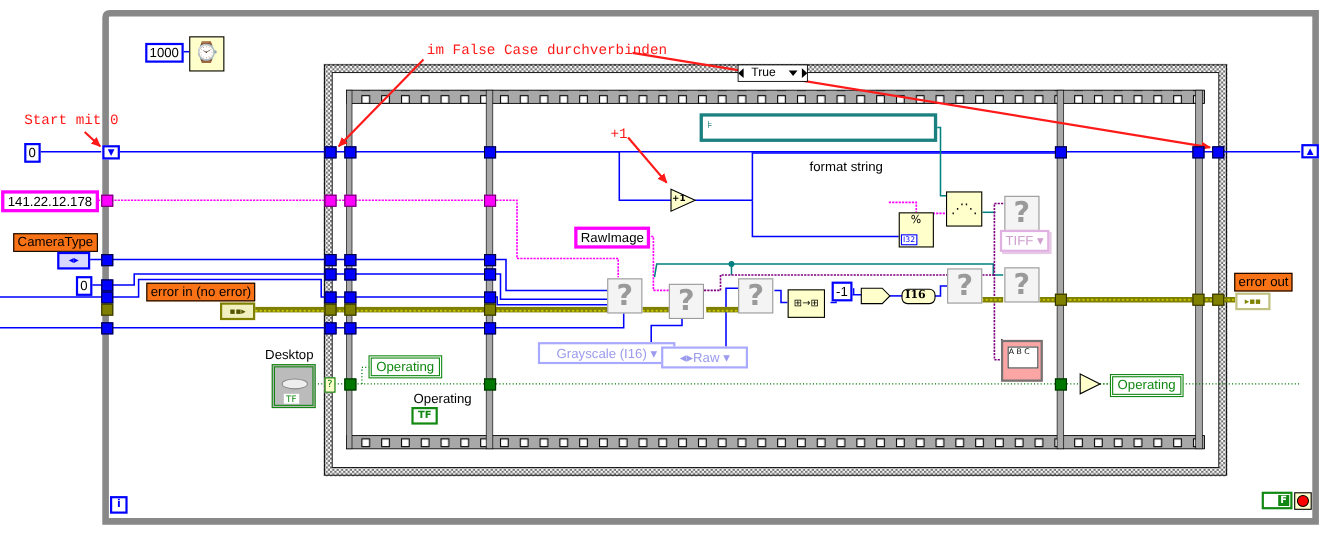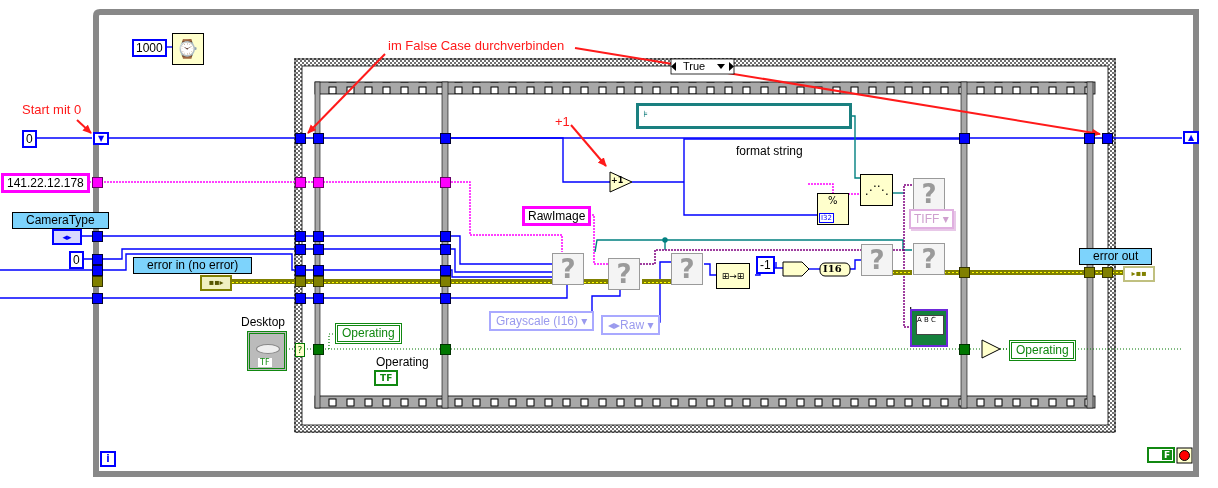--- a/index.html
+++ b/index.html
@@ -1,27 +1,27 @@
 <!DOCTYPE html>
 <html><head>
 <meta charset="utf-8">
 <style>
   html, body { margin:0; padding:0; background:#ffffff; }
   body { width:1218px; height:488px; position:relative; overflow:hidden;
          font-family:"DejaVu Sans", sans-serif; font-size:11px; color:#000; }
   #diagram { position:absolute; left:0; top:0; width:1218px; height:488px; }
   .abs { position:absolute; }
   .lbl { position:absolute; font-family:"Liberation Sans", sans-serif; font-size:12px; white-space:nowrap; }
-  .annot { position:absolute; color:#ff1a1a; font-family:Liberation Sans, sans-serif; font-size:13px; white-space:nowrap; }
+  .annot { position:absolute; color:#ff1a1a; font-family:Liberation Mono, monospace; font-size:13px; white-space:nowrap; }
   .const-blue { position:absolute; border:2px solid #0000ff; background:#fff; font-family:"Liberation Sans",sans-serif; font-size:12px; line-height:14px; padding:0 2px; }
   .const-pink { position:absolute; border:3px solid #ff00ff; background:#fff; font-family:"Liberation Sans",sans-serif; font-size:12px; line-height:14px; padding:0 3px; }
-  .labelbox { position:absolute; border:1px solid #000; background:#7dd3fc; font-family:"Liberation Sans",sans-serif; font-size:12px; line-height:15px; padding:0 13px; white-space:nowrap; }
+  .labelbox { position:absolute; border:1px solid #000; background:#f97316; font-family:"Liberation Sans",sans-serif; font-size:12px; line-height:15px; padding:0 3px; white-space:nowrap; }
   .qnode { position:absolute; width:30px; height:30px; border:1px solid #9a9a9a; background:#f4f4f4;
            color:#9a9a9a; font:bold 26px "DejaVu Sans", sans-serif; text-align:center; line-height:30px; }
-  .ring { position:absolute; border:2px solid #a9a9ff; background:#fff; color:#9a9aee; font-family:"Liberation Sans",sans-serif; font-size:12px; line-height:16px; padding:0 5px; white-space:nowrap; }
+  .ring { position:absolute; border:2px solid #a9a9ff; background:#fff; color:#9a9aee; font-family:"Liberation Sans",sans-serif; font-size:12px; line-height:16px; padding:0 15px; white-space:nowrap; }
   .ring-pink { position:absolute; border:2px solid #e0b0e0; box-shadow:2px 2px 0 #e8c8e8; background:#fff; color:#cfa0cf; font-size:12px; font-family:"Liberation Sans",sans-serif; line-height:16px; padding:0 3px; }
   .bool-ind { position:absolute; border:3px double #118811; color:#118811; background:#fff; font-family:"Liberation Sans",sans-serif; font-size:12px; line-height:15px; padding:0 4px; }
   .vi { position:absolute; background:#ffffcc; border:1px solid #000; }
   .tunnel-b { position:absolute; width:9px; height:9px; background:#0000ff; border:1px solid #000033; }
   .tunnel-p { position:absolute; width:9px; height:9px; background:#ff00ff; border:1px solid #660066; }
   .tunnel-y { position:absolute; width:9px; height:9px; background:#808000; border:1px solid #333300; }
   .tunnel-g { position:absolute; width:9px; height:9px; background:#007700; border:1px solid #003300; }
 </style>
 </head>
 <body>
@@ -222,21 +222,21 @@
   <span class="const-pink" style="left:1px;top:173px">141.22.12.178</span>
 
   <span class="labelbox" style="left:12px;top:212px">CameraType</span>
   <div class="abs" style="left:52px;top:229px;width:26px;height:12px;border:2px solid #0000ff;background:#d8d8ff;color:#0000ff;font-size:9px;line-height:12px;text-align:center">◂▸</div>
 
   <span class="const-blue" style="left:69px;top:251px">0</span>
 
   <span class="labelbox" style="left:133px;top:257px">error in (no error)</span>
   <div class="abs" style="left:200px;top:275px;width:28px;height:12px;border:2px solid #808000;background:#f0f0c0;font-size:8px;line-height:12px;text-align:center;color:#555500">▪▪▸</div>
 
-  <span class="labelbox" style="left:1079px;top:248px">error out</span>
+  <span class="labelbox" style="left:1122px;top:248px">error out</span>
   <div class="abs" style="left:1123px;top:266px;width:28px;height:12px;border:2px solid #c0c080;background:#fff;font-size:8px;line-height:12px;text-align:center;color:#808000">▸▪▪</div>
 
   <span class="lbl" style="left:241px;top:315px">Desktop</span>
   <div class="abs" style="left:247px;top:331px;width:34px;height:34px;border:3px double #118811;background:#bbb">
     <div class="abs" style="left:6px;top:10px;width:22px;height:8px;border-radius:50%;background:#eee;border:1px solid #888"></div>
     <span class="abs" style="left:8px;top:24px;font-size:8px;color:#118811;background:#fff;padding:0 2px;line-height:9px">TF</span>
   </div>
   <div class="abs" style="left:295px;top:343px;width:8px;height:12px;background:#ffffcc;border:1px solid #007700;font-size:9px;line-height:12px;text-align:center;color:#007700">?</div>
 
   <span class="bool-ind" style="left:335px;top:323px">Operating</span>
@@ -272,21 +272,21 @@
 
   <div class="vi" style="left:716px;top:263px;width:32px;height:24px;font-size:9px;text-align:center;line-height:24px">⊞→⊞</div>
 
   <span class="const-blue" style="left:756px;top:256px">-1</span>
 
   <span class="abs" style="left:823px;top:263px;font:bold 10px 'DejaVu Serif',serif">I16</span>
 
   <span class="abs" style="left:611px;top:176px;font:bold 8px 'DejaVu Sans',sans-serif">+1</span>
 
   <span class="lbl" style="left:909px;top:305px">Image</span>
-  <div class="abs" style="left:910px;top:309px;width:34px;height:34px;border:2px solid #6d28d9;background:#15803d">
+  <div class="abs" style="left:910px;top:309px;width:34px;height:34px;border:2px solid #737373;background:#fca5a5">
     <div class="abs" style="left:4px;top:4px;width:26px;height:18px;background:#fff;border:1px solid #444;font-size:7px;line-height:9px">A B C</div>
   </div>
 
   <div class="abs" style="left:100px;top:451px;width:12px;height:12px;border:2px solid #0000ff;background:#fff;color:#0000ff;font:bold 10px 'DejaVu Sans',sans-serif;text-align:center;line-height:12px">i</div>
 
   <div class="abs" style="left:1147px;top:447px;width:24px;height:12px;border:2px solid #118811;background:#fff">
     <span class="abs" style="right:1px;top:1px;width:10px;height:10px;background:#118811;color:#fff;font:bold 9px 'DejaVu Sans',sans-serif;text-align:center;line-height:10px">F</span>
   </div>
 </div>
 

